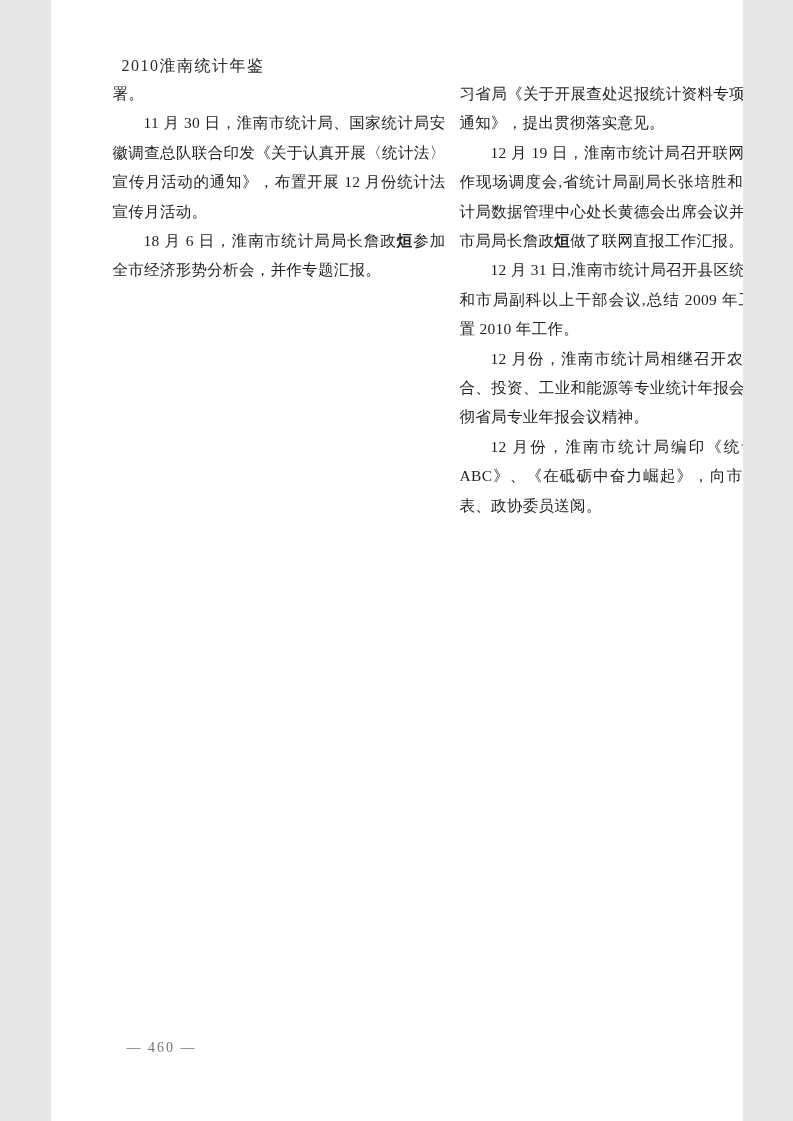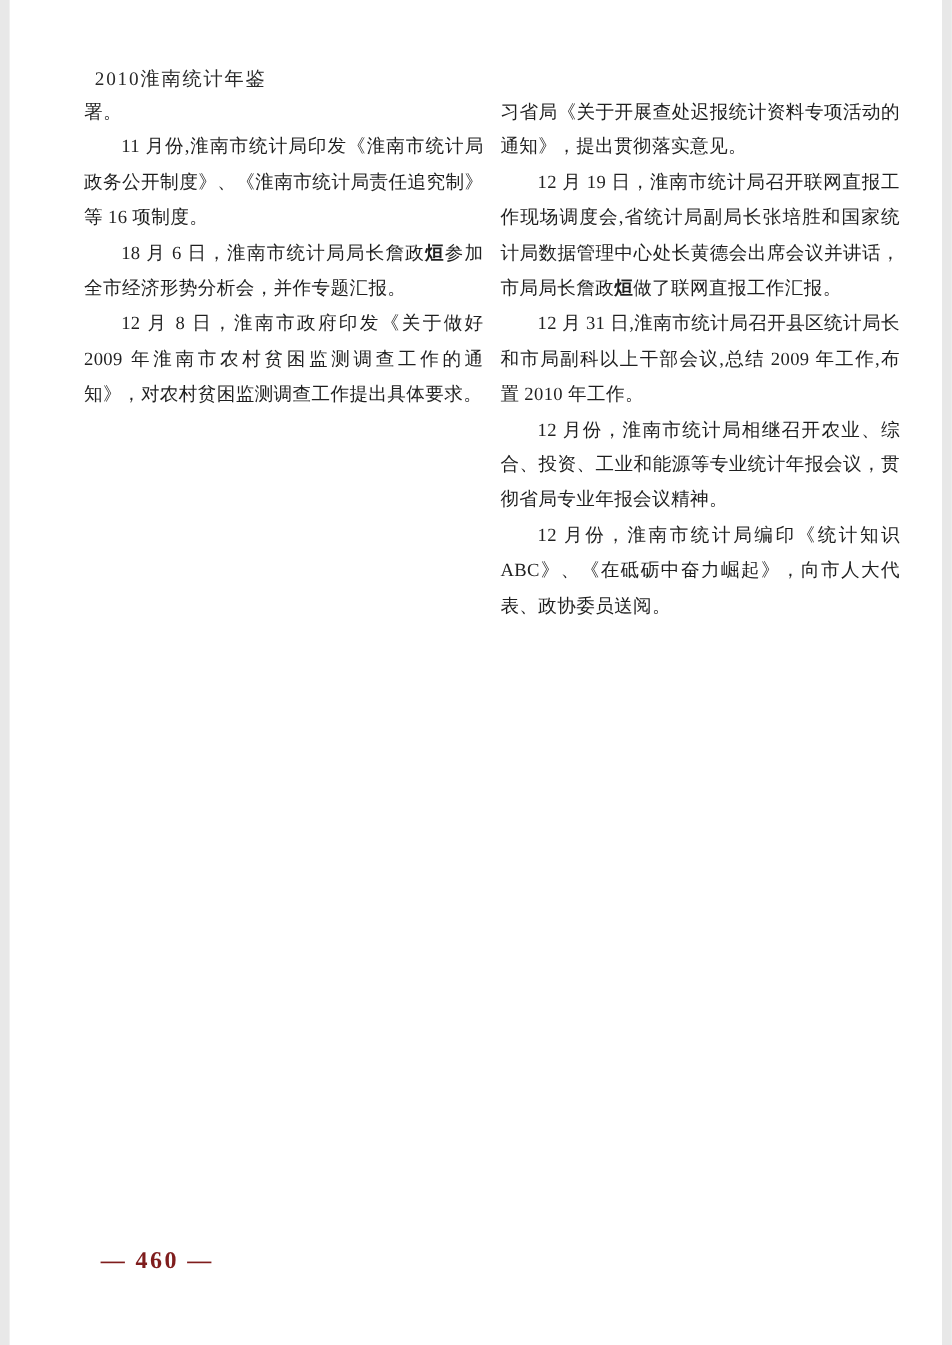--- a/index.html
+++ b/index.html
@@ -2,21 +2,21 @@
 <html><head>
 <meta charset="utf-8">
 <style>
   html, body {
     margin: 0;
     padding: 0;
     background: #e8e8e8;
   }
   .page {
     position: relative;
-    width: 777px;
+    width: 692px;
     height: 1121px;
     background: #ffffff;
     font-family: "Liberation Serif", "DejaVu Serif", serif;
     color: #1f1f1f;
     overflow: hidden;
     margin: 0 auto;
   }
   .running-header {
     position: absolute;
     left: 71px;
@@ -49,39 +49,37 @@
   .col p.indent {
     text-indent: 2em;
   }
   .bold {
     font-weight: bold;
   }
   .page-number {
     position: absolute;
     left: 76px;
     top: 1040px;
-    font-size: 20px;
+    font-size: 14px;
     letter-spacing: 2px;
-    color: #7f1d1d;
+    color: #737373;
     white-space: nowrap;
-    font-weight: bold;
   }
 </style>
 </head>
 <body>
 
 <div class="page">
   <div class="running-header">2010淮南统计年鉴</div>
 
   <div class="columns">
     <div class="col">
         <p class=""><span>署。</span></p>
-        <p class="indent"><span>11 月份,淮南市统计局印发《淮南市统计局政务公开制度》、《淮南市统计局责任追究制》等 16 项制度。</span></p>
+        <p class="indent"><span>11 月 30 日，淮南市统计局、国家统计局安徽调查总队联合印发《关于认真开展〈统计法〉宣传月活动的通知》，布置开展 12 月份统计法宣传月活动。</span></p>
         <p class="indent"><span>18 月 6 日，淮南市统计局局长詹政</span><span class="bold">烜</span><span>参加全市经济形势分析会，并作专题汇报。</span></p>
-        <p class="indent"><span>12 月 8 日，淮南市政府印发《关于做好 2009 年淮南市农村贫困监测调查工作的通知》，对农村贫困监测调查工作提出具体要求。</span></p>
       </div>
     <div class="col">
         <p class=""><span>习省局《关于开展查处迟报统计资料专项活动的通知》，提出贯彻落实意见。</span></p>
         <p class="indent"><span>12 月 19 日，淮南市统计局召开联网直报工作现场调度会,省统计局副局长张培胜和国家统计局数据管理中心处长黄德会出席会议并讲话，市局局长詹政</span><span class="bold">烜</span><span>做了联网直报工作汇报。</span></p>
         <p class="indent"><span>12 月 31 日,淮南市统计局召开县区统计局长和市局副科以上干部会议,总结 2009 年工作,布置 2010 年工作。</span></p>
         <p class="indent"><span>12 月份，淮南市统计局相继召开农业、综合、投资、工业和能源等专业统计年报会议，贯彻省局专业年报会议精神。</span></p>
         <p class="indent"><span>12 月份，淮南市统计局编印《统计知识 ABC》、《在砥砺中奋力崛起》，向市人大代表、政协委员送阅。</span></p>
       </div>
   </div>
 

